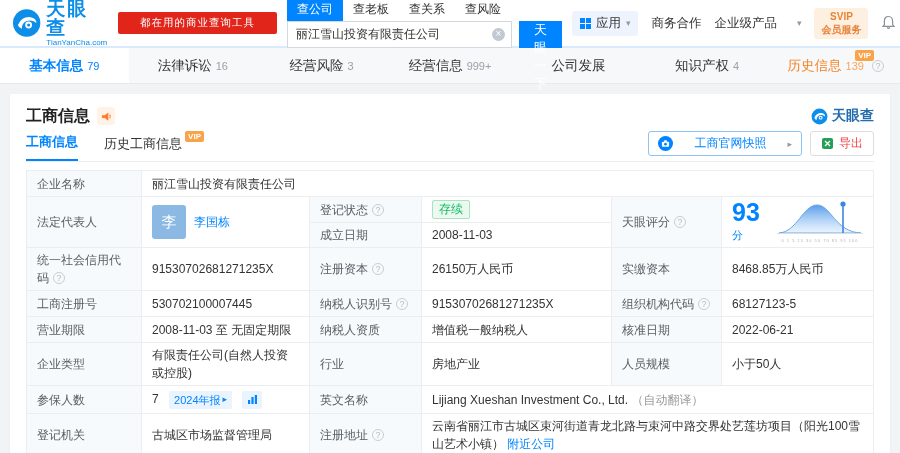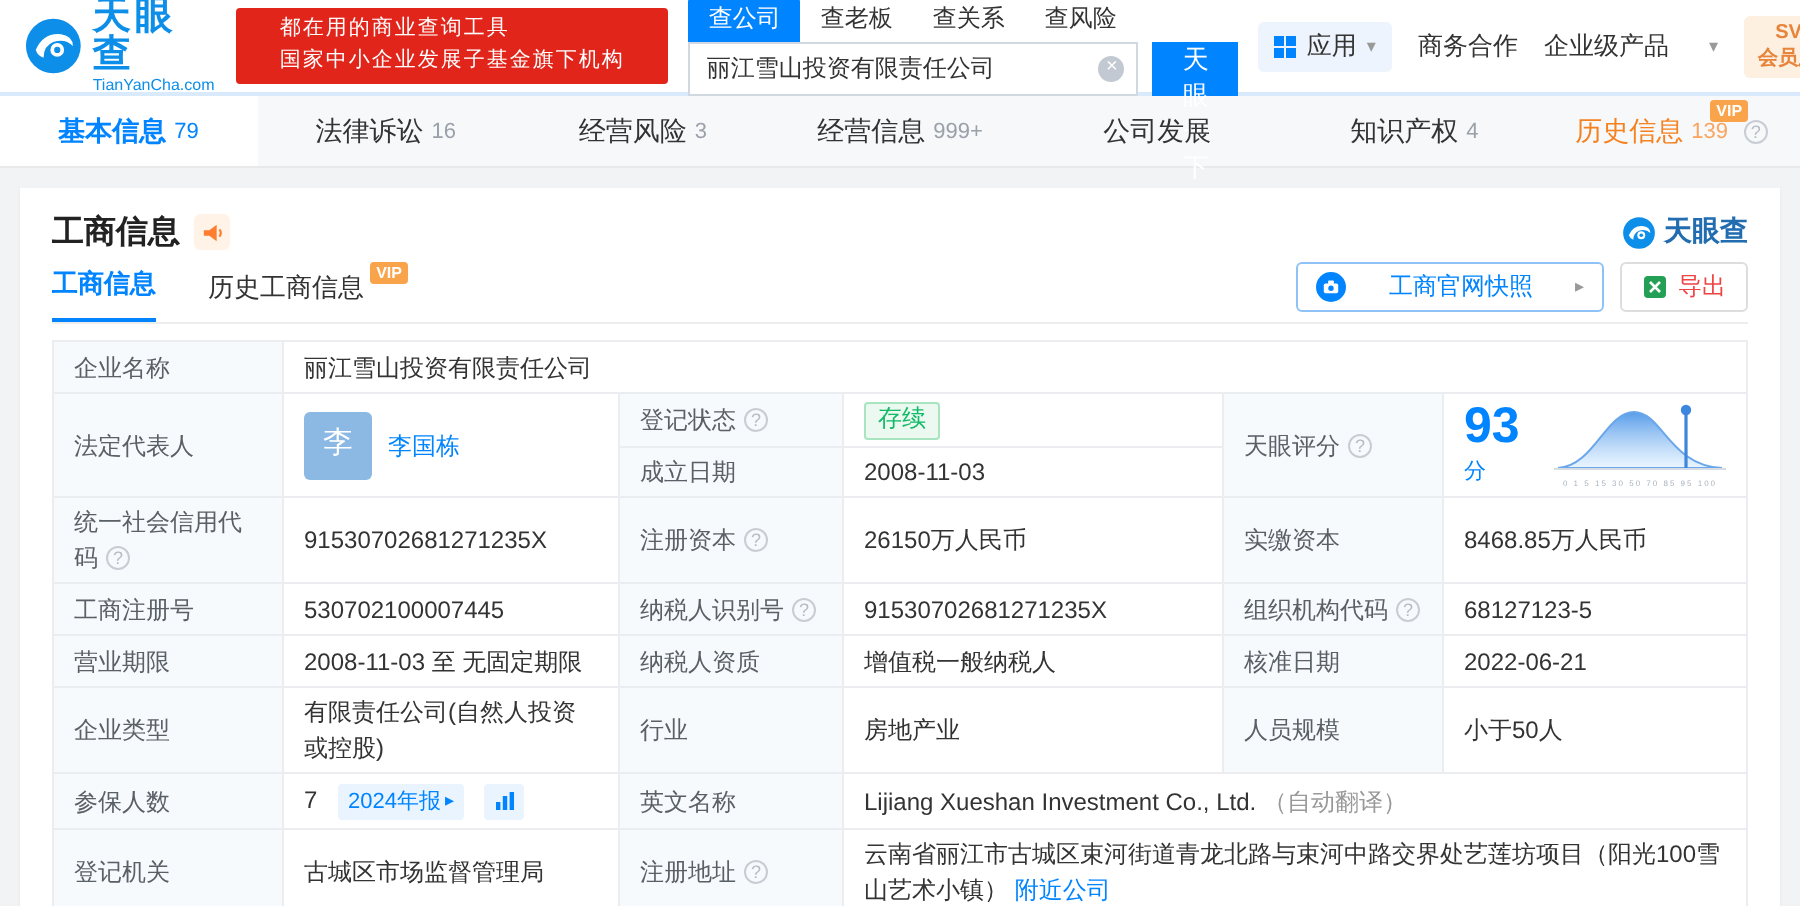--- a/index.html
+++ b/index.html
@@ -58,21 +58,21 @@
 
   
   table.info { width:100%; border-collapse:collapse; table-layout:fixed; margin-top:8px; font-size:12px; }
   .info td { border:1px solid #ebedf0; padding:3px 10px; vertical-align:middle; color:#333; line-height:1.5; overflow-wrap:break-word; }
   .info td.lbl { background:#f7fafd; color:#596066; }
   .h26 td { height:26px; }
   .h22 { height:22px; }
   .avatar { width:34px; height:34px; background:#8cb9e4; color:#fff; display:inline-flex; align-items:center; justify-content:center; font-size:15px; border-radius:3px; margin-right:8px; flex:none; }
   .rep-cell { display:flex; align-items:center; }
   .link { color:#0084ff; cursor:pointer; }
-  .badge-green { display:inline-block; background:#ebf9f0; border:1px solid #a8e4c0; color:#10ba66; padding:0 6px; border-radius:2px; font-size:12px; line-height:17px;font-family:Liberation Mono, monospace; }
+  .badge-green { display:inline-block; background:#ebf9f0; border:1px solid #a8e4c0; color:#10ba66; padding:0 6px; border-radius:2px; font-size:12px; line-height:17px; }
   .q { display:inline-block; width:12px; height:12px; border:1px solid #c8cdd4; border-radius:50%; color:#b6bcc4; font-size:9px; line-height:11px; text-align:center; margin-left:4px; vertical-align:1px; cursor:pointer; }
   .badge-blue { display:inline-flex; align-items:center; background:#e9f4ff; color:#0084ff; border-radius:2px; padding:0 5px; height:18px; margin-left:7px; font-size:11px; gap:2px; cursor:pointer; vertical-align:middle; }
   .icon-box { display:inline-flex; align-items:center; justify-content:center; background:#e9f4ff; width:20px; height:18px; border-radius:2px; margin-left:7px; vertical-align:middle; cursor:pointer; }
   .note { color:#999; }
   .score-cell { display:flex; align-items:flex-end; gap:9px; }
   .score-val { color:#0084ff; font-weight:bold; font-size:25px; line-height:1; }
   .score-unit { color:#0084ff; font-size:11px; }
   .score-chart { display:flex; flex-direction:column; align-items:center; }
   .axis { font-size:4px; color:#aab4bf; white-space:nowrap; letter-spacing:1px; }
 </style>
@@ -87,21 +87,20 @@
       <circle cx="17" cy="17" r="3.5" fill="#fff"></circle>
       <circle cx="17" cy="17" r="1.6" fill="#0d8ee9"></circle>
     </svg>
     <div class="logo-text">
       <div class="logo-name">天眼查</div>
       <div class="logo-domain">TianYanCha.com</div>
     </div>
   </div>
   <div class="banner">
     <div>都在用的商业查询工具</div>
-    <div>国家中小企业发展子基金旗下机构</div>
   </div>
   <div class="search-wrap">
     <div class="search-tabs">
       <span class="search-tab active">查公司</span>
       <span class="search-tab">查老板</span>
       <span class="search-tab">查关系</span>
       <span class="search-tab">查风险</span>
     </div>
     <div class="search-row">
       <span class="input-wrap">

